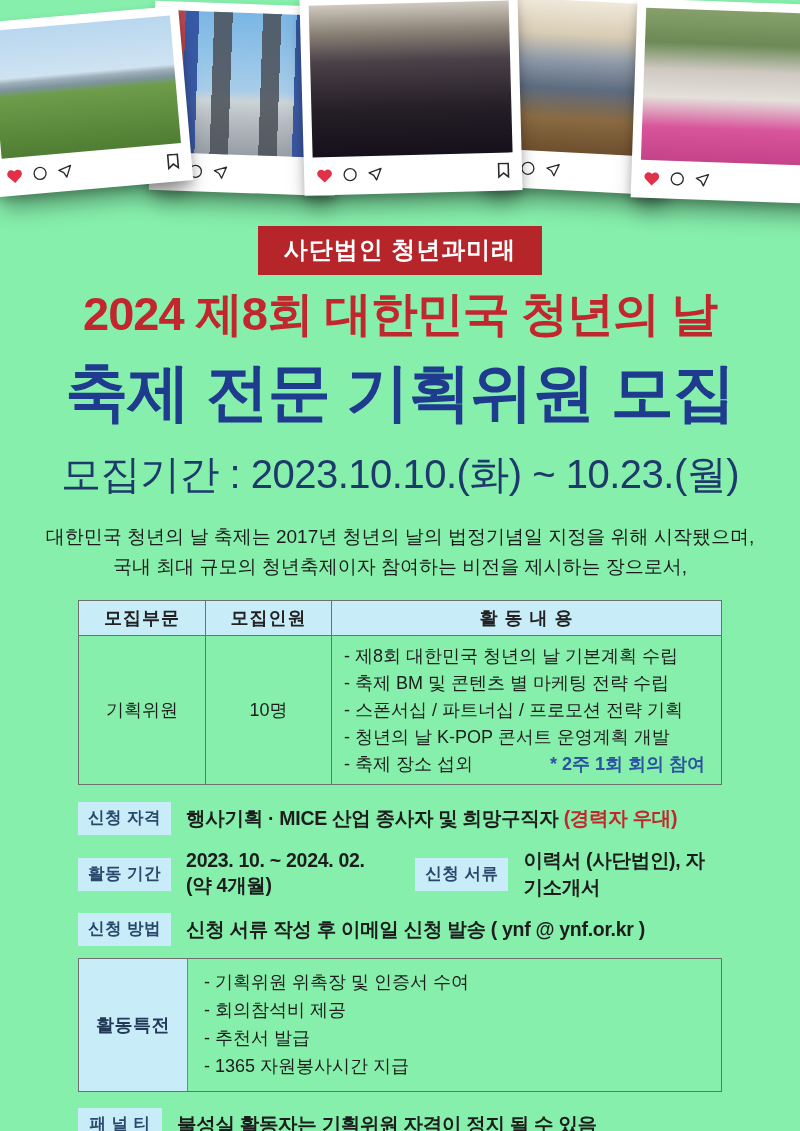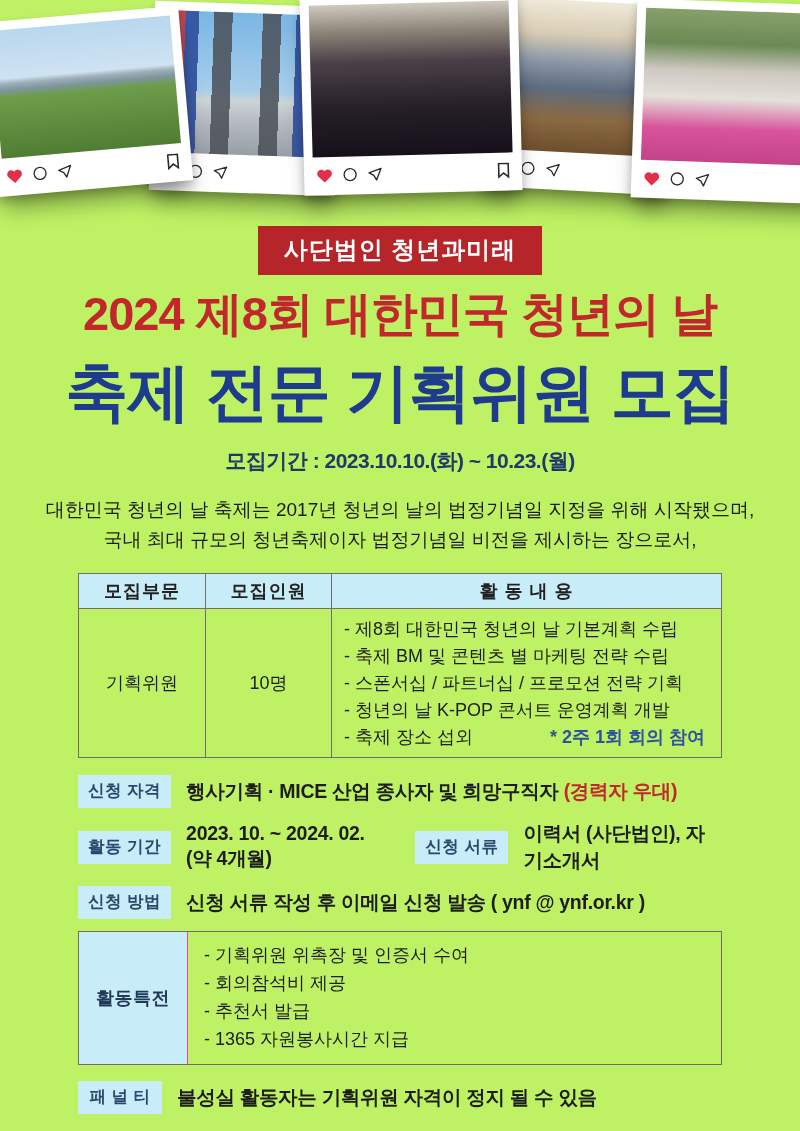--- a/index.html
+++ b/index.html
@@ -1,20 +1,20 @@
 <!DOCTYPE html>
 <html><head>
 <meta charset="utf-8">
 <style>
   html,body{margin:0;padding:0;background:#e8e8e8;}
   .page{
     position:relative;
     width:800px;height:1131px;
     margin:0 auto;
-    background:#bef264;
+    background:#86efac;
     overflow:hidden;
     font-family:"Liberation Sans","DejaVu Sans",sans-serif;
     color:#1d1d1d;
   }
   
   .photo-strip{position:relative;height:214px;}
   .polaroid{
     position:absolute;
     background:#fff;
     padding:9px 9px 8px;
@@ -48,21 +48,21 @@
     font-size:47px;font-weight:800;letter-spacing:-1px;
     margin:14px 0 16px;line-height:1.05;
   }
   .title-blue{
     text-align:center;color:#1e3b8e;
     font-size:63px;font-weight:800;letter-spacing:-1px;
     margin:21px 0 0;line-height:1.05;
   }
   .period{
     text-align:center;color:#1d3a6b;
-    font-size:21px;font-weight:700;letter-spacing:-.5px;
+    font-size:40px;font-weight:400;letter-spacing:-.5px;
     margin:22px 0 16px;
   }
   .intro{
     text-align:center;font-size:19px;line-height:1.55;
     color:#1c1c1c;margin:20px 0 0;font-weight:500;
   }
   
   .recruit-table{
     width:644px;margin:19px auto 0;
     border-collapse:collapse;table-layout:fixed;
@@ -200,21 +200,21 @@
     <span class="badge">사단법인 청년과미래</span>
   </div>
 
   <h1 class="title-red">2024 제8회 대한민국 청년의 날</h1>
   <h1 class="title-blue">축제 전문 기획위원 모집</h1>
 
   <div class="period">모집기간 : 2023.10.10.(화) ~ 10.23.(월)</div>
 
   <div class="intro">
     <div>대한민국 청년의 날 축제는 2017년 청년의 날의 법정기념일 지정을 위해 시작됐으며,</div>
-    <div>국내 최대 규모의 청년축제이자 법정기념일 비전을 제시하는 장으로서,</div>
+    <div>국내 최대 규모의 청년축제이자 참여하는 비전을 제시하는 장으로서,</div>
   </div>
 
   <table class="recruit-table">
     <colgroup>
         <col style="width:127px">
         <col style="width:126px">
         <col>
       </colgroup>
     <tbody>
         <tr>

